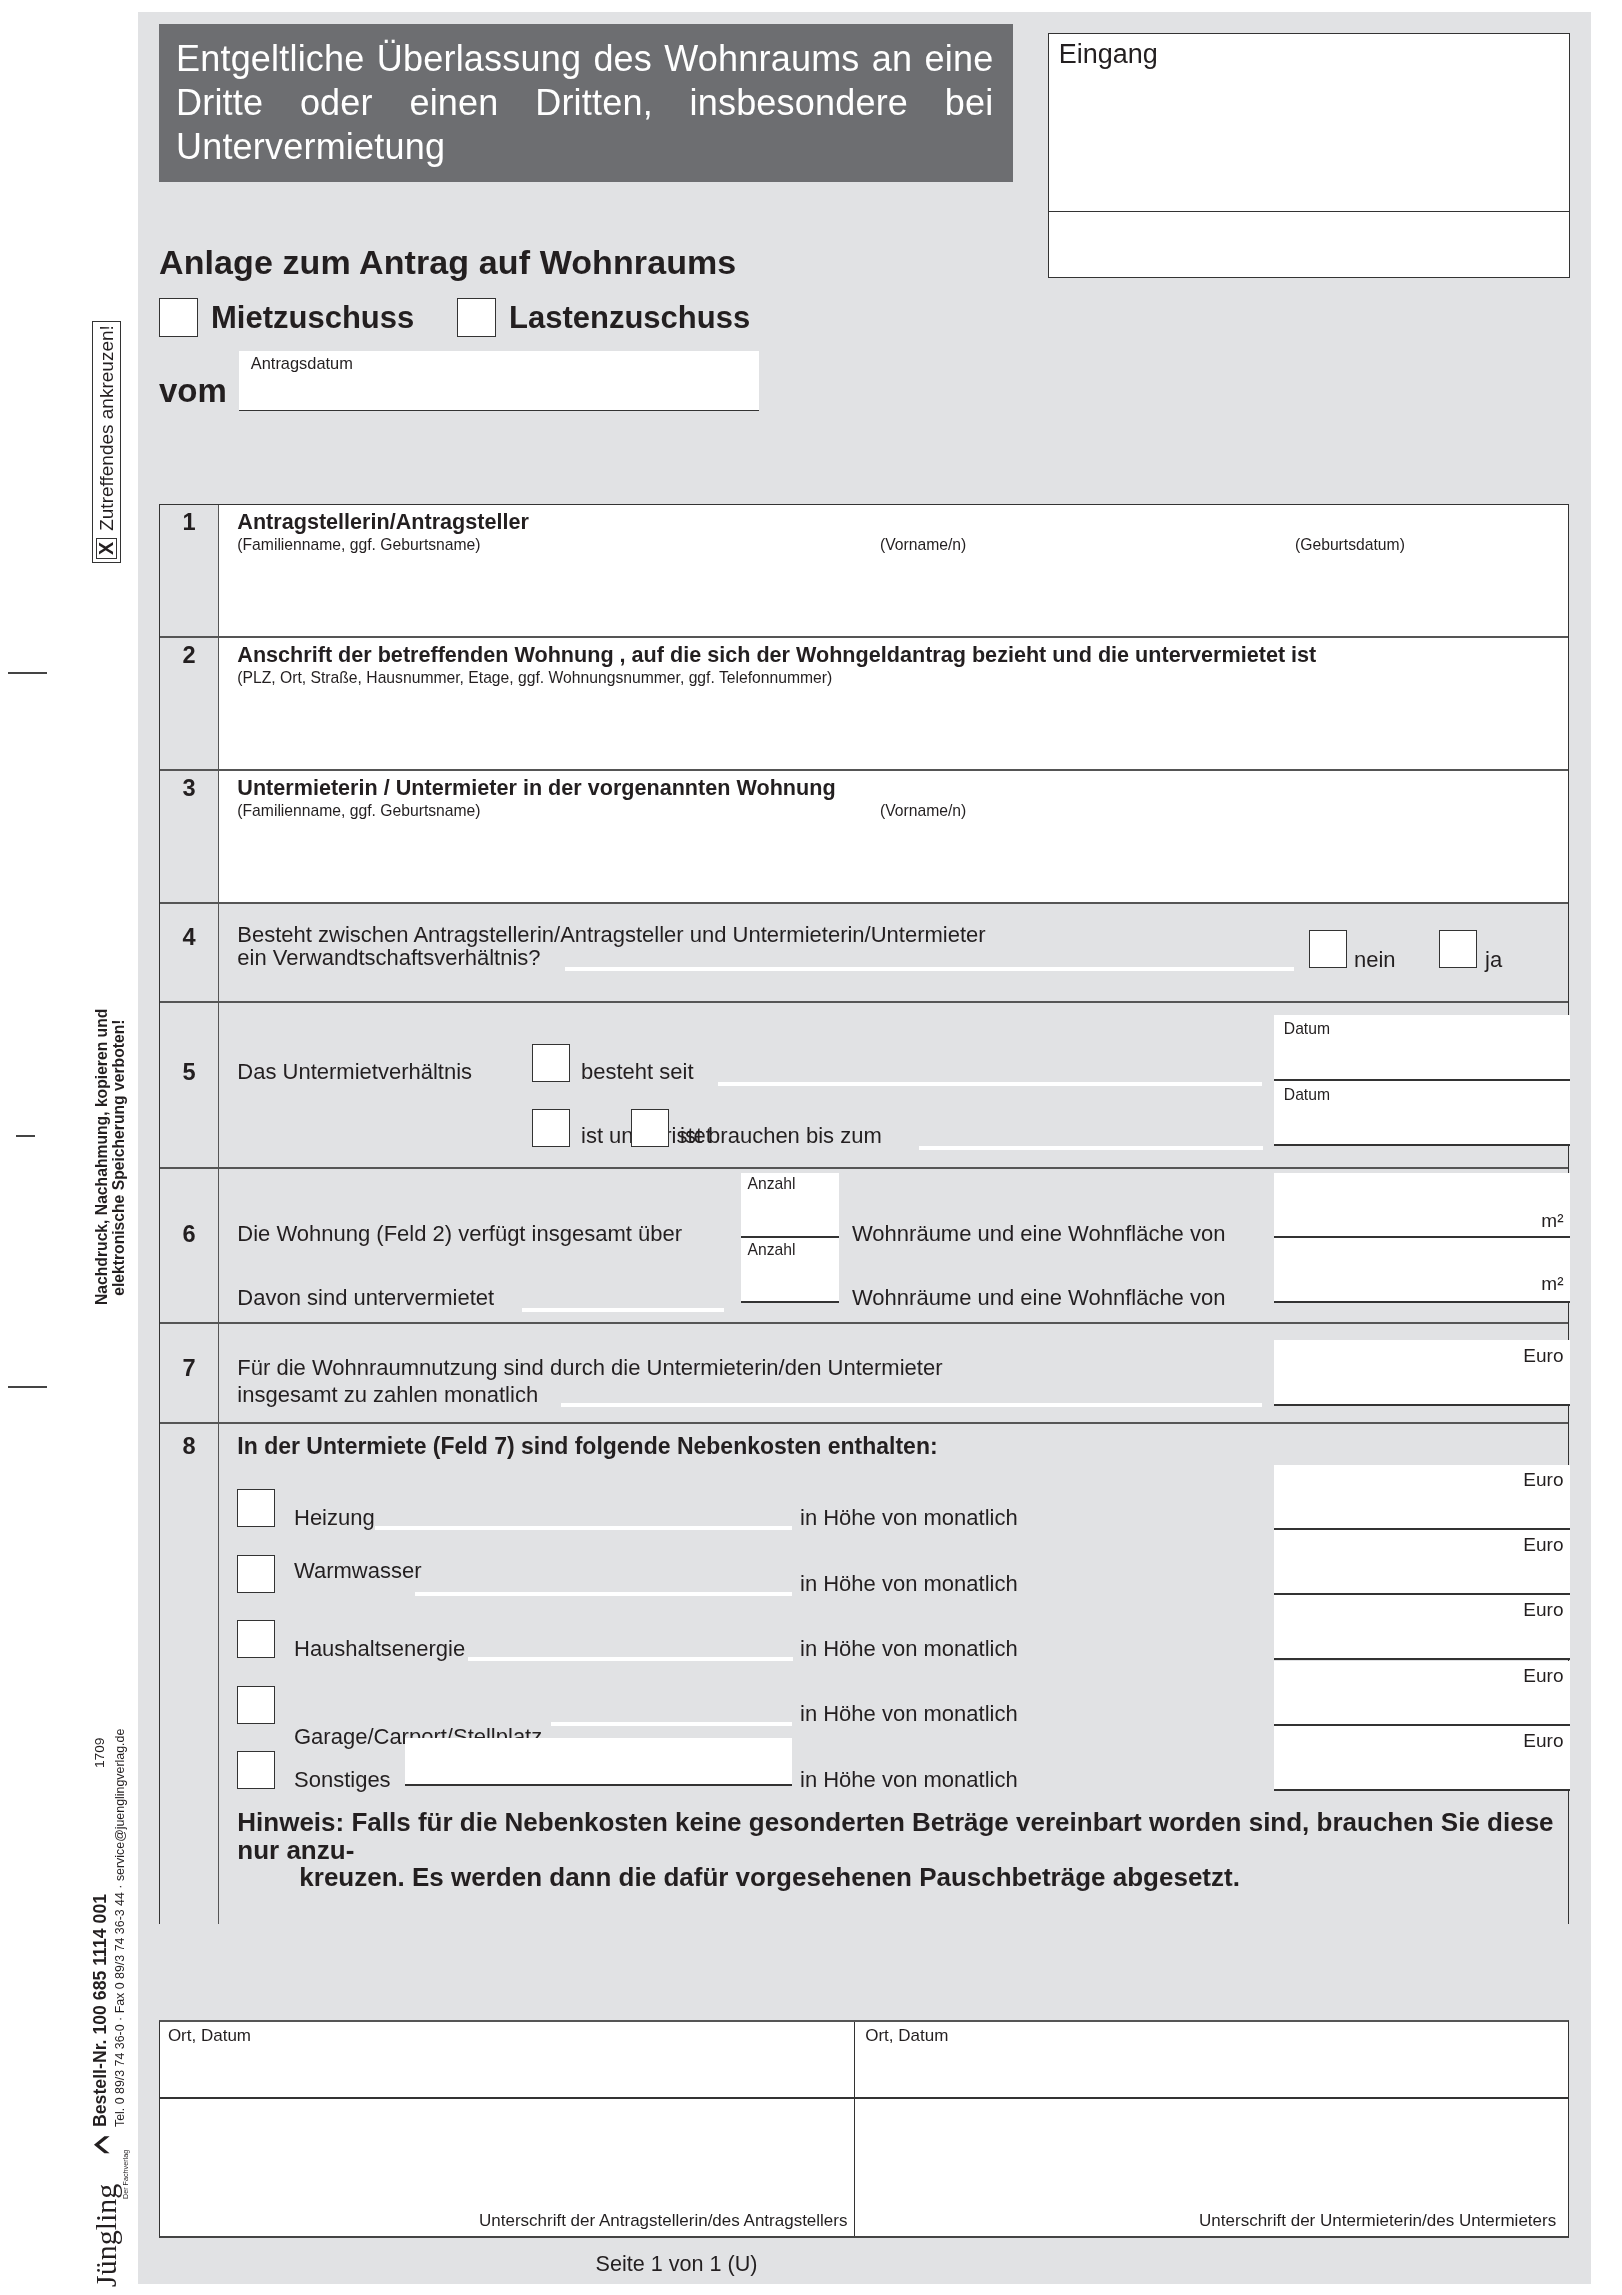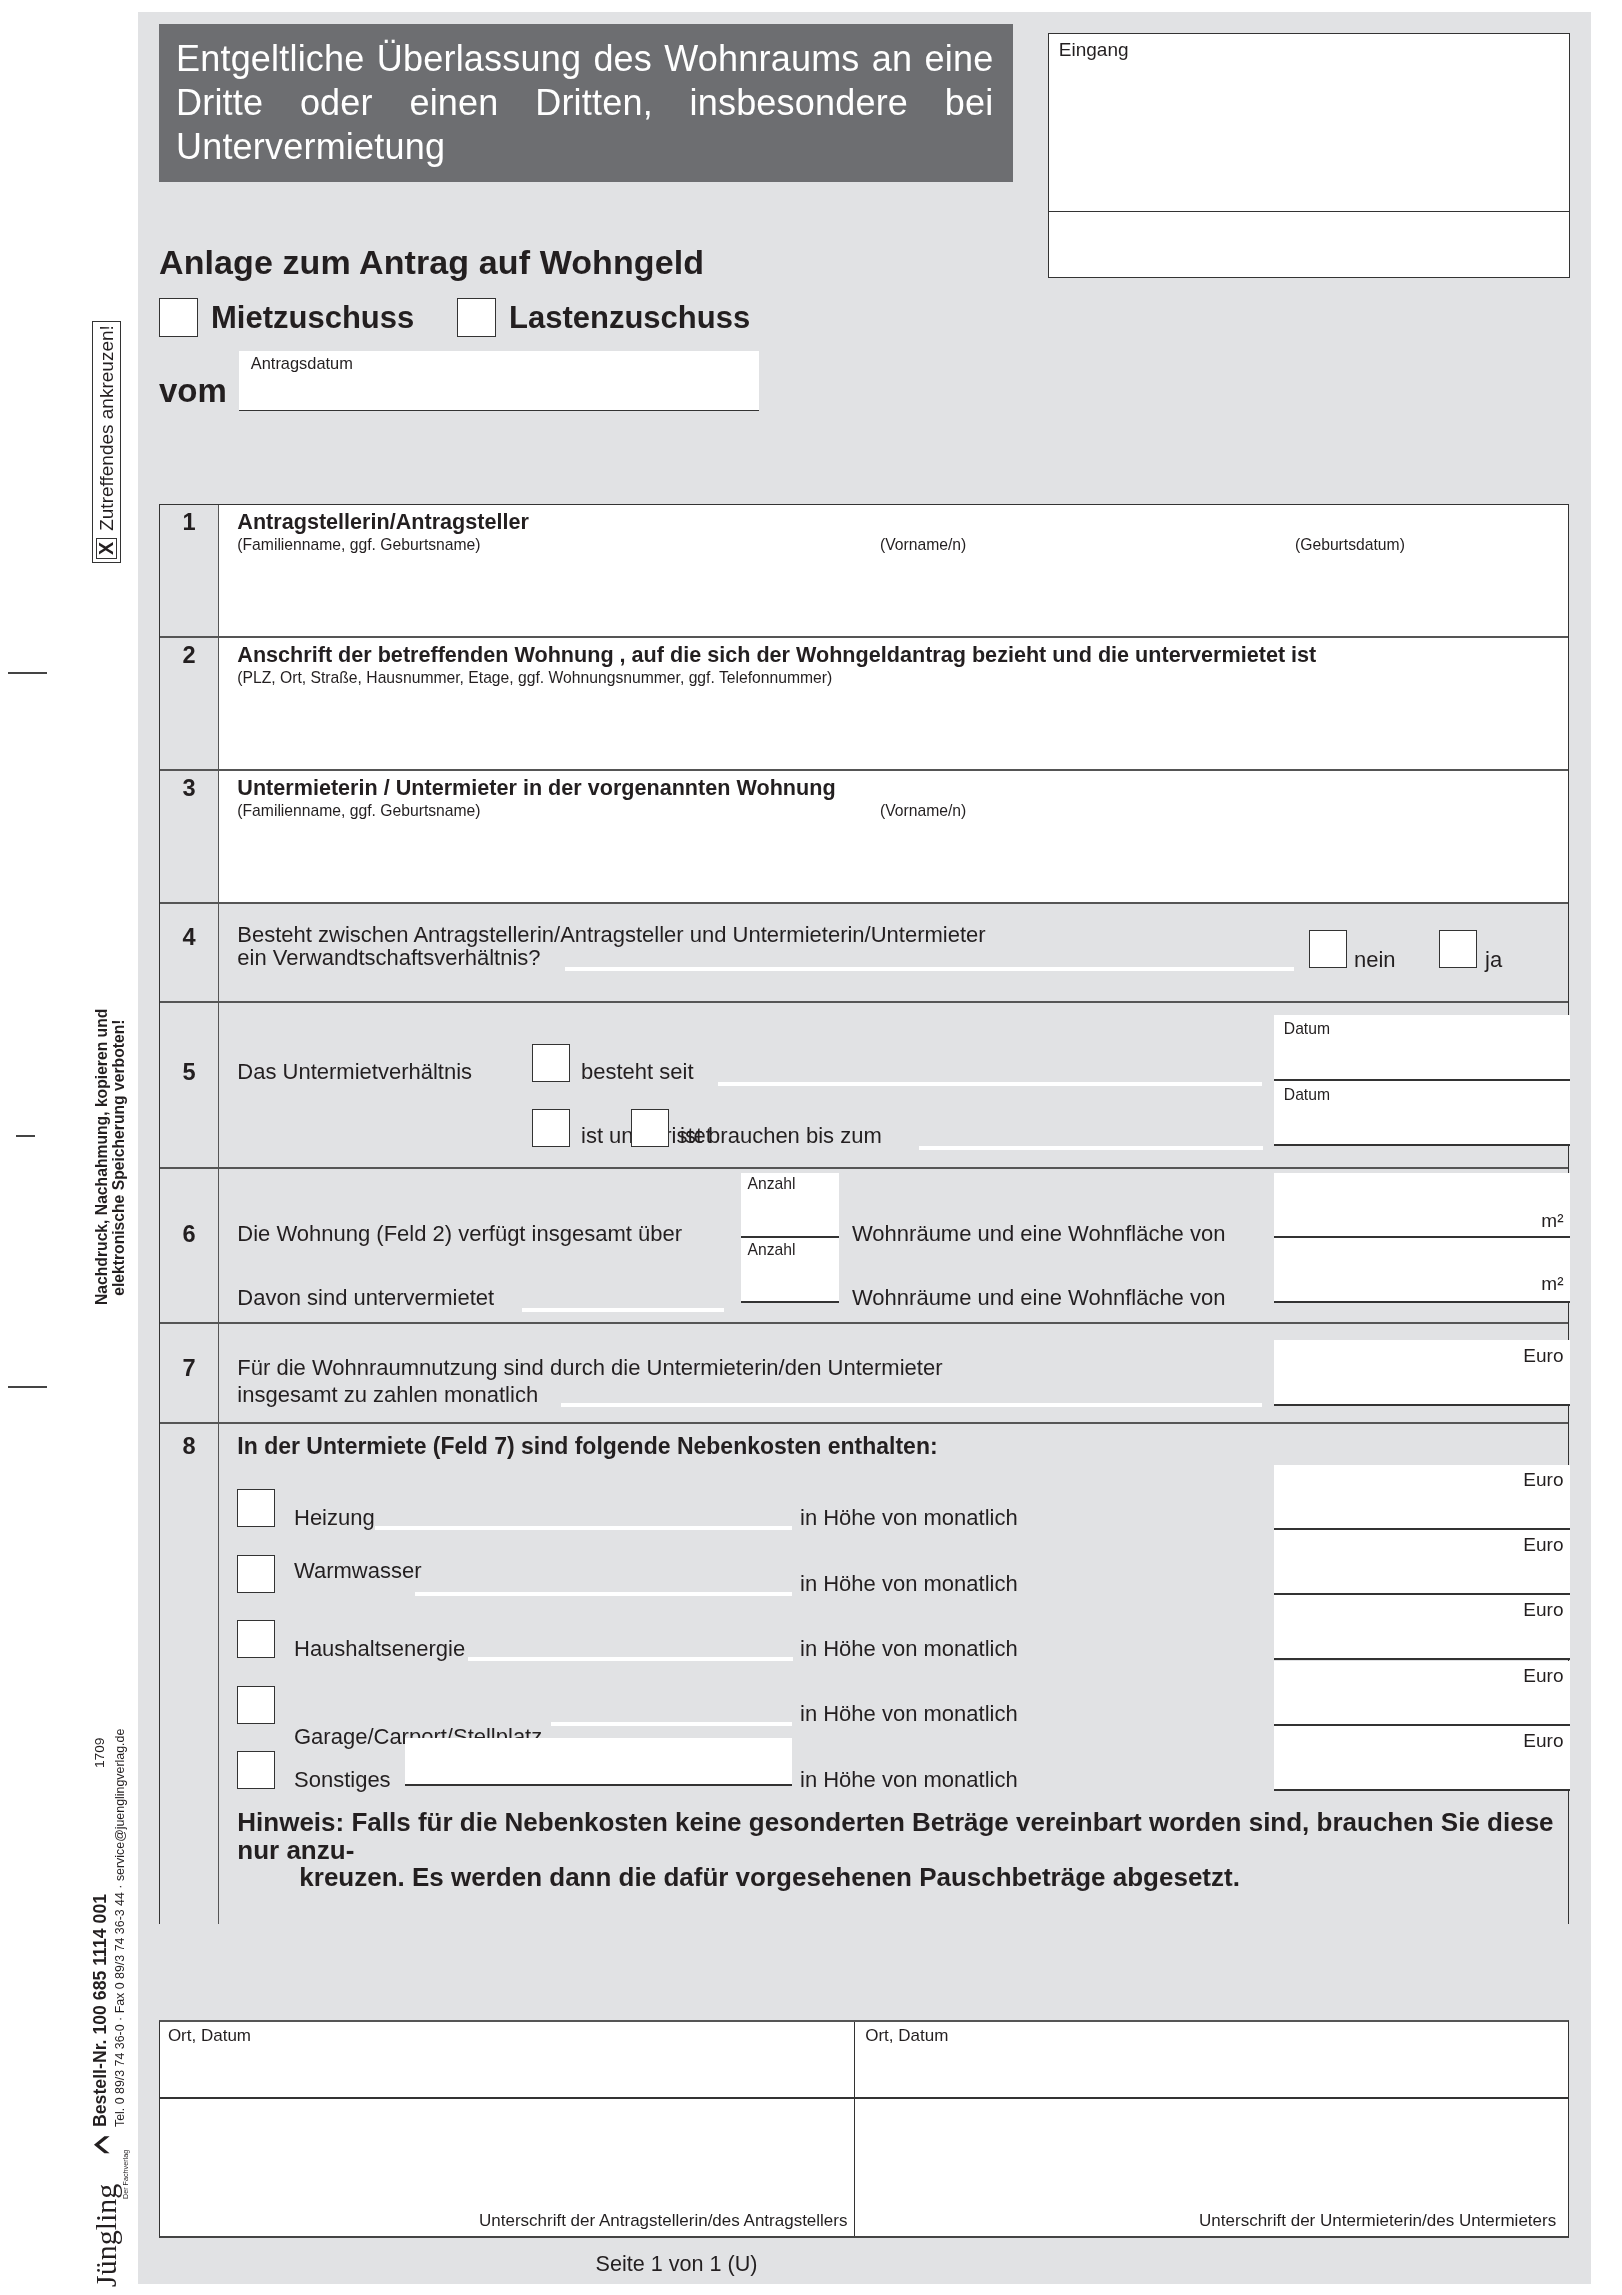--- a/index.html
+++ b/index.html
@@ -1,21 +1,21 @@
 <!DOCTYPE html>
 <html style="font-size:10.5px"><head>
 <meta charset="utf-8">
 <style>
   html,body{margin:0;padding:0;background:#ffffff;}
   body{width:1623px;height:2295px;position:relative;overflow:hidden;font-family:"Liberation Sans",sans-serif;color:#231f20;}
   .abs{position:absolute;}
   .panel{left:138px;top:11.8px;width:1453px;height:2272px;background:#e1e2e4;}
   .title-box{left:159px;top:24px;width:854px;height:158px;background:#6d6e71;color:#fff;box-sizing:border-box;padding:13px 19.6px 0 17px;font-size:36px;line-height:44px;text-align:justify;text-align-last:left;letter-spacing:0.2px;transform-origin:left top;}
   .eingang{left:1048px;top:33px;width:522px;height:245px;background:#fff;border:1.3px solid #333;box-sizing:border-box;}
-  .eingang .lbl{position:absolute;left:9.8px;top:5.2px;font-size:19px;text-align:right;}
+  .eingang .lbl{position:absolute;left:9.8px;top:5.2px;font-size:27px;text-align:right;}
   .eingang .div{position:absolute;left:0;right:0;top:177px;border-top:1.3px solid #333;}
   .h-anlage{left:159px;top:243px;font-size:34px;font-weight:bold;letter-spacing:0.1px;}
   .cb{background:#fff;border:1.3px solid #333;box-sizing:border-box;width:38px;height:38px;}
   .cb-lg{width:39px;height:39px;}
   .h-opt{font-size:31px;font-weight:bold;}
   .vom{left:159px;top:372px;font-size:33px;font-weight:bold;}
   .datefield{left:239px;top:351px;width:520px;height:60px;background:#fff;border-bottom:1.3px solid #333;box-sizing:border-box;}
   .datefield .lbl{position:absolute;left:11.8px;top:2.6px;font-size:16.4px;}
   .side-note{left:92px;top:321px;width:29px;height:242px;border:1.3px solid #333;box-sizing:border-box;}
   .side-note .txt{position:absolute;left:50%;top:50%;white-space:nowrap;transform:translate(-50%,-50%) rotate(-90deg);font-size:19px;margin-top:-14.4px;}
@@ -71,21 +71,21 @@
 <div class="abs vtext" style="left:113px;top:2127px;font-size:12.4px;">Tel. 0 89/3 74 36-0 · Fax 0 89/3 74 36-3 44 · service@juenglingverlag.de</div>
 <div class="abs vtext" style="left:92px;top:1768px;font-size:13.7px;">1709</div>
 
 <div class="abs title-box">Entgeltliche Überlassung des Wohnraums an eine Dritte oder einen Dritten, insbesondere bei Untervermietung</div>
 
 <div class="abs eingang">
   <span class="lbl">Eingang</span>
   <div class="div"></div>
 </div>
 
-<div class="abs h-anlage">Anlage zum Antrag auf Wohngeld</div>
+<div class="abs h-anlage">Anlage zum Antrag auf Wohnraums</div>
 
 <div class="abs cb cb-lg" style="left:159px;top:298px;"></div>
 <div class="abs h-opt" style="left:211px;top:300px;">Mietzuschuss</div>
 <div class="abs cb cb-lg" style="left:457px;top:298px;"></div>
 <div class="abs h-opt" style="left:509px;top:300px;">Lastenzuschuss</div>
 
 <div class="abs vom">vom</div>
 <div class="abs datefield">
   <span class="lbl">Antragsdatum</span>
 </div>

